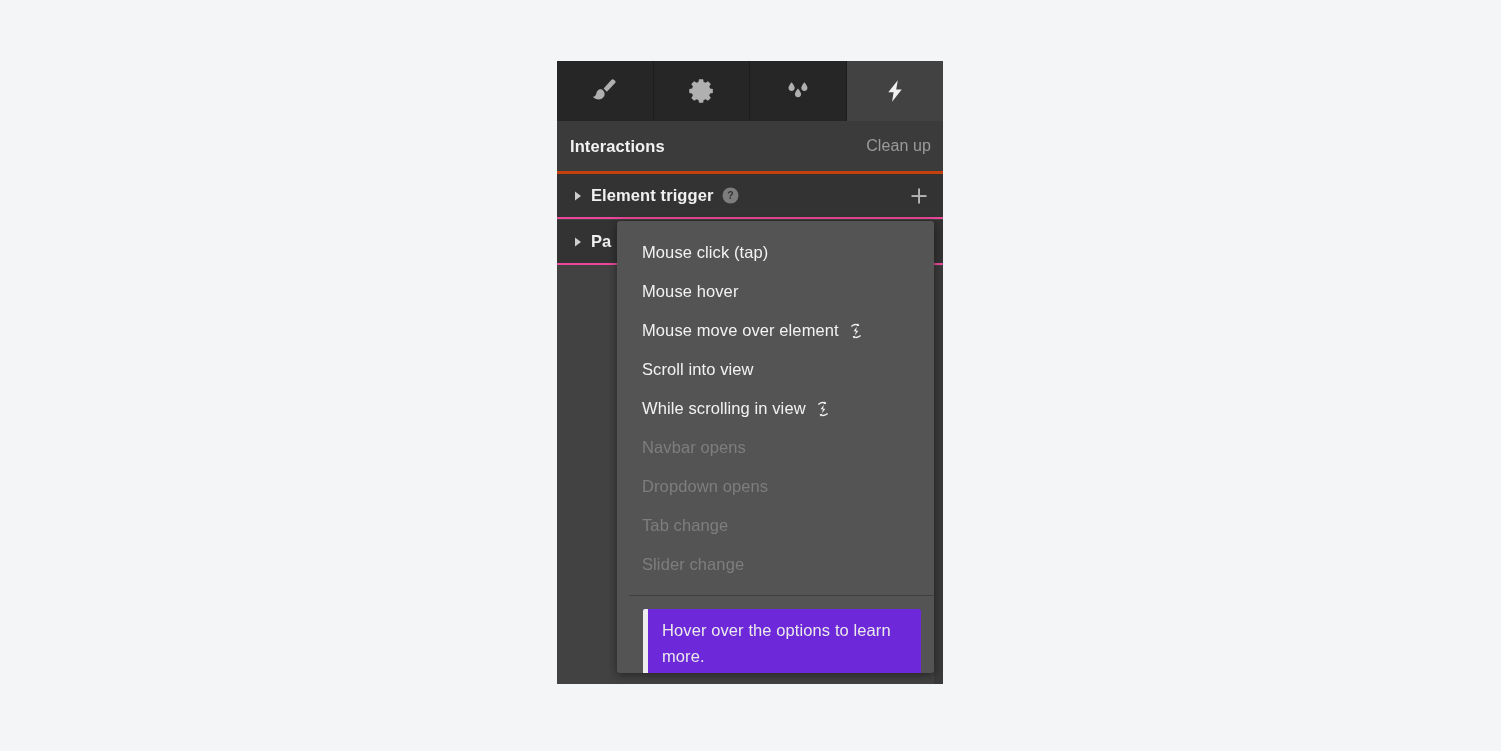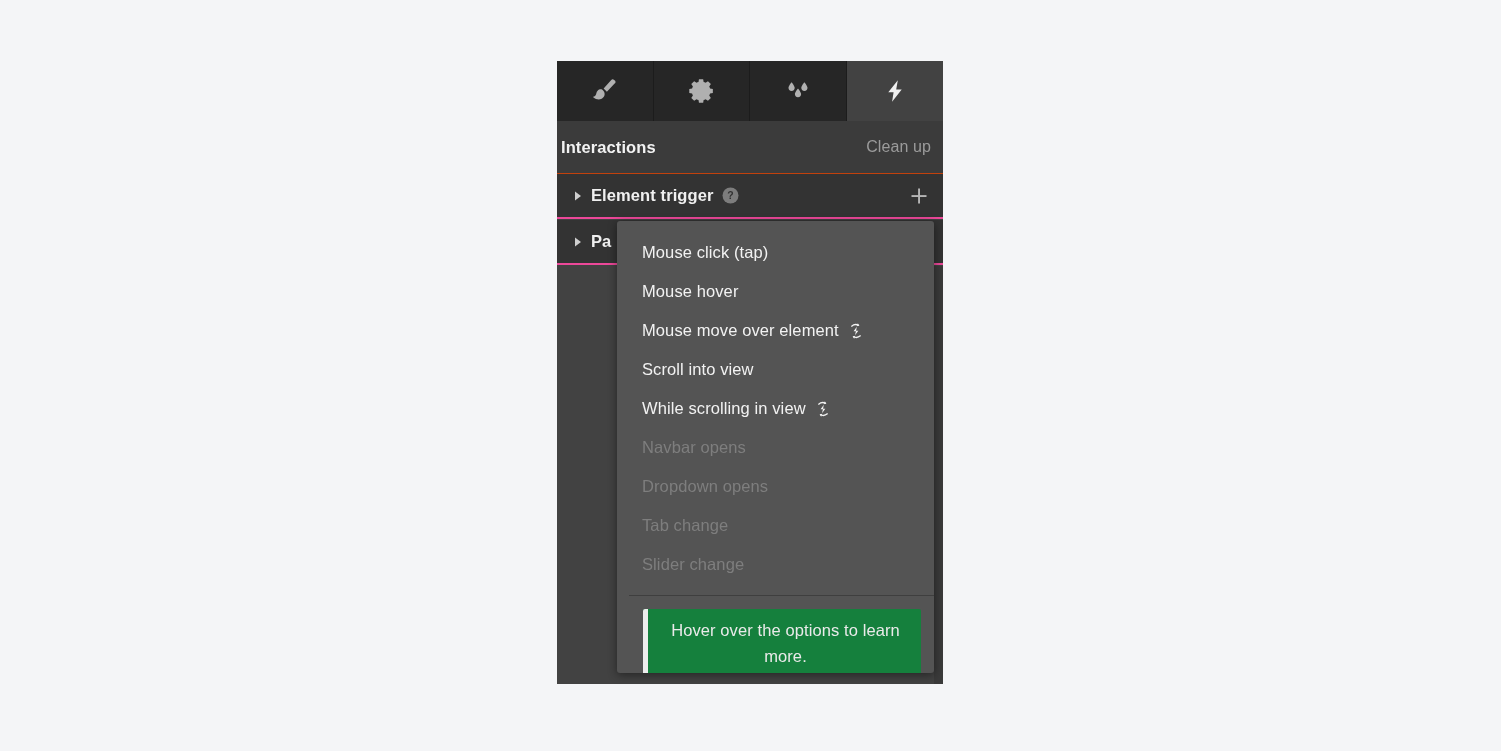--- a/index.html
+++ b/index.html
@@ -60,23 +60,23 @@
   #interactions-header {
     position: absolute;
     left: 0;
     top: 60px;
     width: 386px;
     height: 53px;
     background: #3b3b3b;
     display: flex;
     align-items: center;
     justify-content: space-between;
-    padding: 0 12px 0 4px;
-    box-sizing: border-box;
-    border-bottom: 1px solid #c2410c;
+    padding: 0 12px 0 13px;
+    box-sizing: border-box;
+    border-bottom: 3px solid #c2410c;
   }
   #interactions-title {
     color: #f2f2f2;
     font-size: 16.5px;
     font-weight: bold;
     letter-spacing: 0.1px;
   }
   #cleanup-link {
     color: #9b9b9b;
     font-size: 16px;
@@ -199,25 +199,24 @@
     height: 1px;
     background: #3f3f3f;
     margin: 0;
   }
 
   #dd-tooltip-wrap {
     padding: 13px 13px 14px 14px;
   }
   #dd-tooltip {
     display: flex;
-    background: #15803d;
+    background: #6d28d9;
     border-radius: 2px;
     overflow: hidden;
     min-height: 62px;
-    text-align: center;
   }
   #dd-tooltip-bar {
     width: 5px;
     flex: 0 0 5px;
     background: #ededed;
   }
   #dd-tooltip-text {
     color: #eaeaea;
     font-size: 16.5px;
     line-height: 26px;

